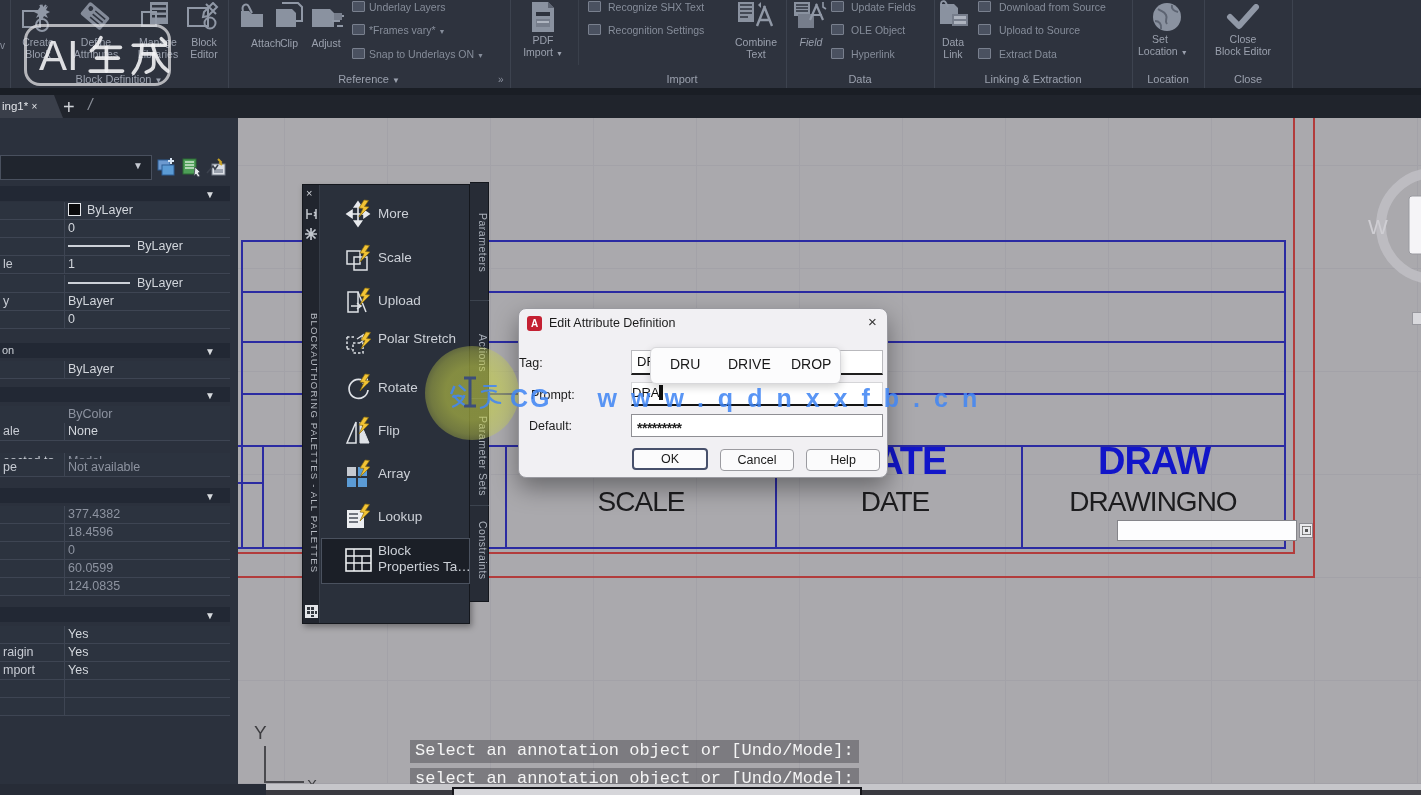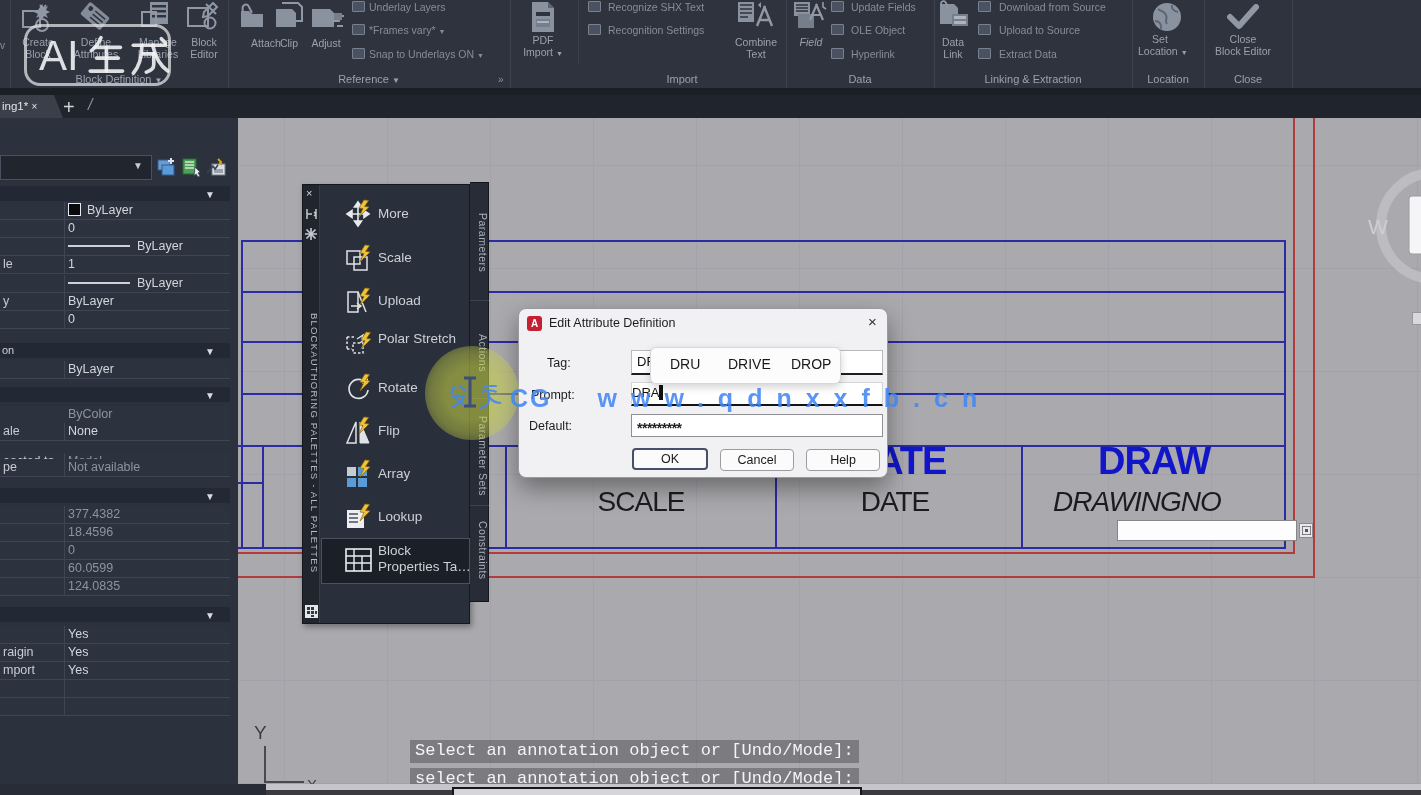--- a/index.html
+++ b/index.html
@@ -362,21 +362,21 @@
 
     <div class="rl" style="left:0px;top:434px;width:1056px;height:2px;"></div>
     <div class="rl" style="left:0px;top:458px;width:1076px;height:2px;"></div>
     <div class="rl" style="left:1055px;top:0px;width:2px;height:436px;"></div>
     <div class="rl" style="left:1075px;top:0px;width:2px;height:460px;"></div>
 
     <div class="blue-big" style="left:560px;top:322px;width:200px;text-align:center;">DATE</div>
     <div class="blue-big" style="left:816px;top:322px;width:200px;text-align:center;">DRAW</div>
     <div class="blk-big" style="left:303px;top:368px;width:200px;text-align:center;">SCALE</div>
     <div class="blk-big" style="left:557px;top:368px;width:200px;text-align:center;">DATE</div>
-    <div class="blk-big" style="left:815px;top:368px;width:200px;text-align:left;font-style:italic;">DRAWINGNO</div>
+    <div class="blk-big" style="left:815px;top:368px;width:200px;text-align:center;">DRAWINGNO</div>
 
     <div class="abs" style="left:879px;top:402px;width:180px;height:21px;background:#fdfdfe;border:1px solid #85858a;"></div>
     <div class="abs" style="left:1061px;top:405px;width:14px;height:15px;background:#e9e9ec;border:1px solid #8a8a90;font-size:8px;color:#444;line-height:13px;text-align:center;"><svg width="9" height="9" viewBox="0 0 9 9" style="margin-top:2px;">
           <rect x="0" y="0" width="9" height="9" fill="none" stroke="#555" stroke-width="1.4"></rect>
           <rect x="3" y="3" width="3" height="3" fill="#555"></rect>
         </svg></div>
 
     <svg class="abs" style="left:1120px;top:40px;" width="63" height="160" viewBox="0 0 63 160">
       <circle cx="76" cy="68" r="53" fill="none" stroke="#bfbec3" stroke-width="10" opacity="0.9"></circle>
       <text x="10" y="76" font-size="21" fill="#cfced3" font-family="Liberation Sans">W</text>
@@ -477,21 +477,21 @@
       <div class="abs" style="left:0;top:322px;width:19px;height:1px;background:#3c434e;"></div>
     <div class="ptab" style="top:20px;height:80px;">Parameters</div>
     <div class="ptab" style="top:140px;height:60px;">Actions</div>
     <div class="ptab" style="top:228px;height:90px;">Parameter Sets</div>
     <div class="ptab" style="top:330px;height:75px;">Constraints</div>
   </div>
   <div id="dialog">
     <div class="abs" style="left:8px;top:7px;width:15px;height:15px;background:#c42032;border-radius:3px;color:#fff;font-size:10px;font-weight:bold;text-align:center;line-height:15px;">A</div>
     <div class="abs" style="left:30px;top:7px;font-size:12.5px;color:#1b1b1b;">Edit Attribute Definition</div>
     <div class="abs" style="left:349px;top:4px;font-size:15px;color:#333;">×</div>
-    <div class="dlab" style="left:28px;top:47px;">Tag:</div>
+    <div class="dlab" style="left:0;top:47px;">Tag:</div>
     <div class="dlab" style="left:12px;top:79px;">Prompt:</div>
     <div class="dlab" style="left:10px;top:110px;">Default:</div>
 
     <div class="dinput" style="top:41px;height:25px;border:1px solid #b9b9bd;border-bottom:2px solid #1e1e1e;font-size:13px;color:#111;line-height:22px;padding-left:5px;">DR</div>
 
     <div class="dinput" style="top:73px;height:24px;border:1px solid #d5d5d8;border-bottom:2.5px solid #141414;font-size:13px;color:#111;line-height:20px;">DRA<span style="display:inline-block;width:4px;height:15px;background:#111;vertical-align:-3px;"></span></div>
 
     <div class="dinput" style="top:105px;height:23px;border:1px solid #8f8f94;font-size:11px;color:#222;line-height:26px;padding-left:5px;letter-spacing:-0.5px;font-size:14px;font-weight:bold;">*********</div>
 
     <div class="abs" style="left:131px;top:38px;width:191px;height:37px;background:#fcfcfd;border:1px solid #d8d8db;border-radius:6px;box-shadow:0 3px 8px rgba(0,0,0,0.18);"></div>

